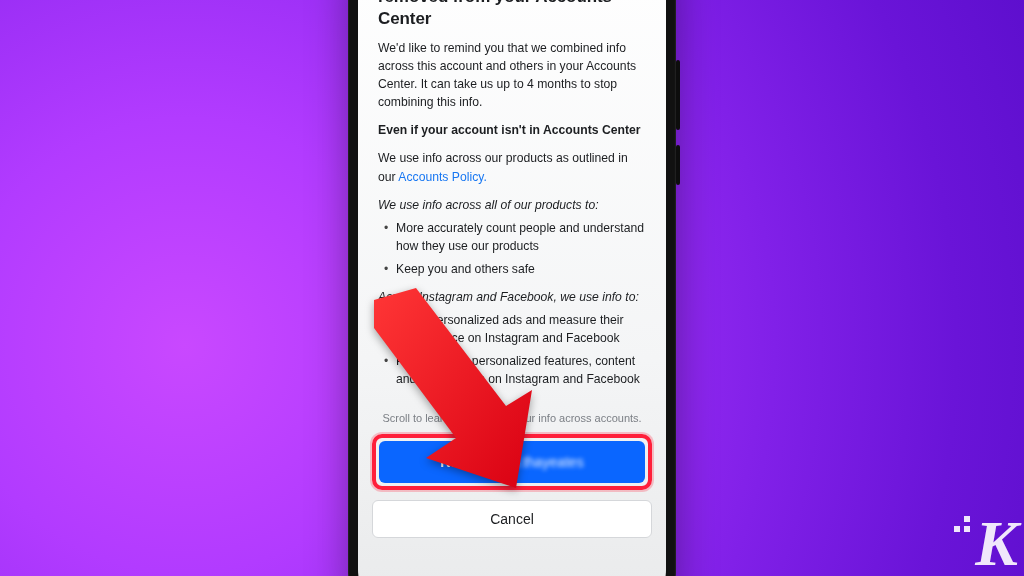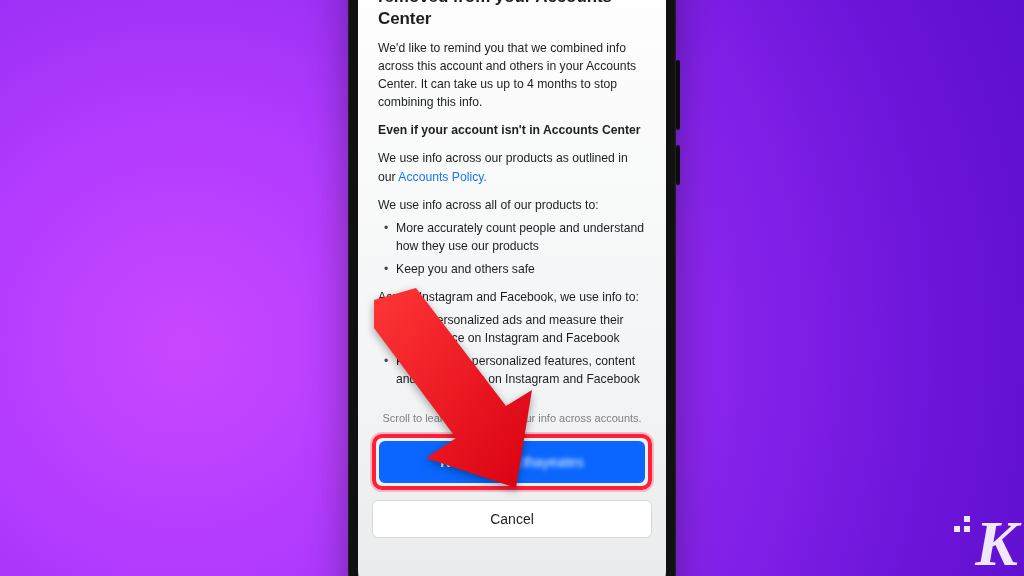--- a/index.html
+++ b/index.html
@@ -49,21 +49,21 @@
   .title {
     font-size: 17px;
     font-weight: 700;
     line-height: 1.28;
     margin-bottom: 10px;
     letter-spacing: -0.1px;
   }
   .para { margin-bottom: 10px; color:#1c1e21; }
   .bold { font-weight: 700; }
   .inline-link { color:#1877f2; text-decoration:none; }
-  .lead { margin-bottom: 4px; }
+  .lead { margin-bottom: 4px; font-style: italic; }
   ul.bullets { list-style: none; padding-left: 6px; margin: 2px 0 10px 0; }
   ul.bullets li { position: relative; padding-left: 12px; margin: 5px 0; }
   ul.bullets li::before { content:"•"; position:absolute; left:0; top:0; color:#444; }
 
   .hint {
     text-align: center;
     color:#7b7f85;
     font-size: 11px;
     margin-top: 22px;
     margin-bottom: 8px;

